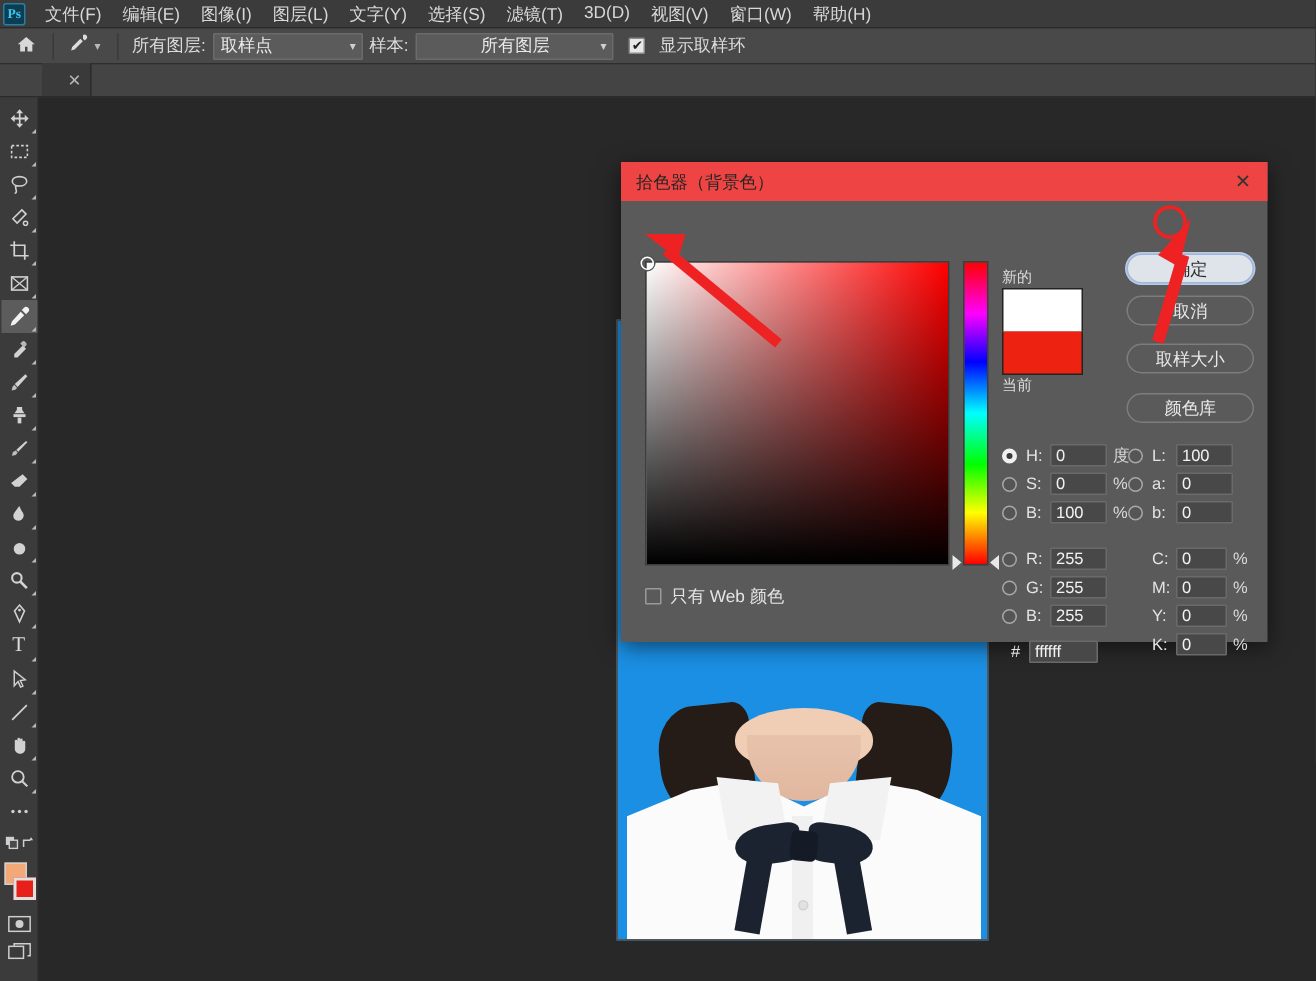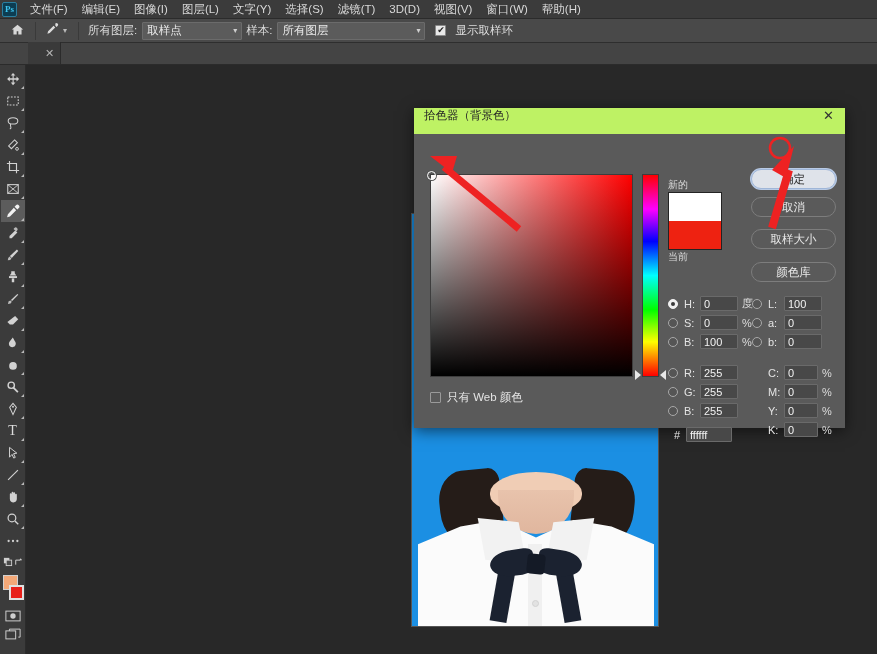--- a/index.html
+++ b/index.html
@@ -40,21 +40,21 @@
   .opt-tool-icon { width: 22px; text-align: center; color: #d8d8d8; font-size: 13px; }
   .opt-caret { color: #b8b8b8; font-size: 8px; margin-right: 6px; }
   .opt-label { color: #dcdcdc; font-size: 11.5px; margin: 0 5px 0 4px; white-space: nowrap; }
   .opt-select {
     height: 18px; background: #5b5b5b; border: 1px solid #6b6b6b; border-radius: 1px;
     color: #eaeaea; font-size: 11.5px; display: flex; align-items: center;
     padding: 0 4px; position: relative; white-space: nowrap;
   }
   .opt-select .sel-caret { position: absolute; right: 4px; font-size: 8px; color: #cfcfcf; }
   .sel-w1 { width: 100px; }
-  .sel-w2 { width: 148px; }
+  .sel-w2 { width: 132px; justify-content: center; }
   .opt-check {
     width: 11px; height: 11px; background: #e8e8e8; border: 1px solid #8a8a8a;
     margin-left: 10px; margin-right: 5px; color: #222; font-size: 9px;
     line-height: 9px; text-align: center; border-radius: 1px;
   }
 
   
   .tabbar {
     position: absolute; left: 0; top: 43px; width: 877px; height: 22px;
     background: #444444; border-bottom: 1px solid #2b2b2b;
@@ -166,21 +166,21 @@
     position: absolute; left: 148px; top: 356px; width: 17px; height: 52px;
     background: #1b2230; transform: rotate(-10deg);
   }
 
   
   .picker {
     position: absolute; left: 414px; top: 108px; width: 431px; height: 320px;
     background: #5a5a5a; box-shadow: 0 3px 14px rgba(0,0,0,.55);
   }
   .picker-title {
-    height: 26px; background: #bef264; display: flex; 
+    height: 26px; background: #ef4444; display: flex; align-items: center;
     justify-content: space-between; padding: 0 8px 0 10px; gap: 36px;
   }
   .picker-title .ttl { color: #262626; font-size: 11.5px; }
   .picker-title .xbtn { color: #333; font-size: 13px; padding: 0 3px; }
   .picker-body { position: relative; height: 294px; }
 
   .sv-field {
     position: absolute; left: 16px; top: 40px; width: 203px; height: 203px;
     background:
       linear-gradient(180deg, rgba(0,0,0,0) 0%, #000 100%),

